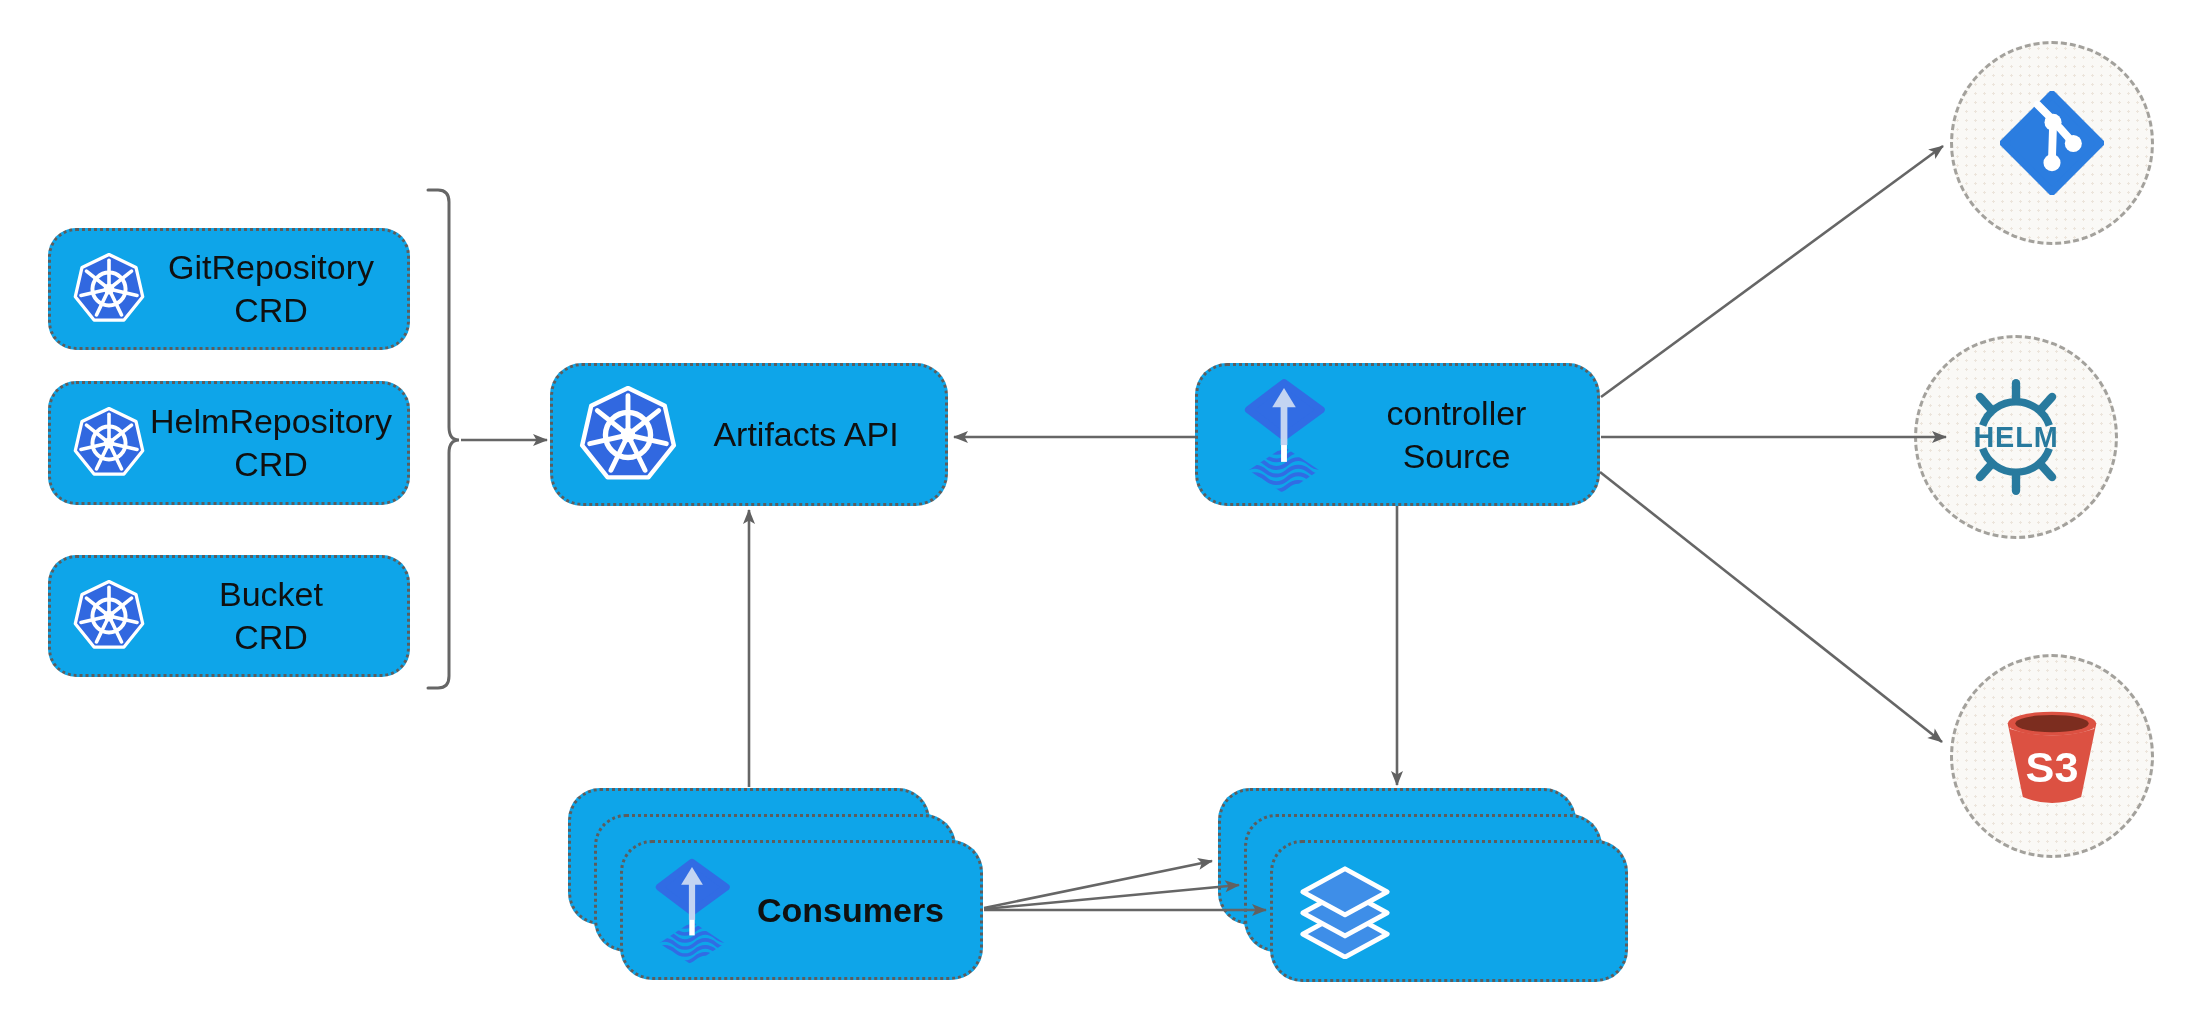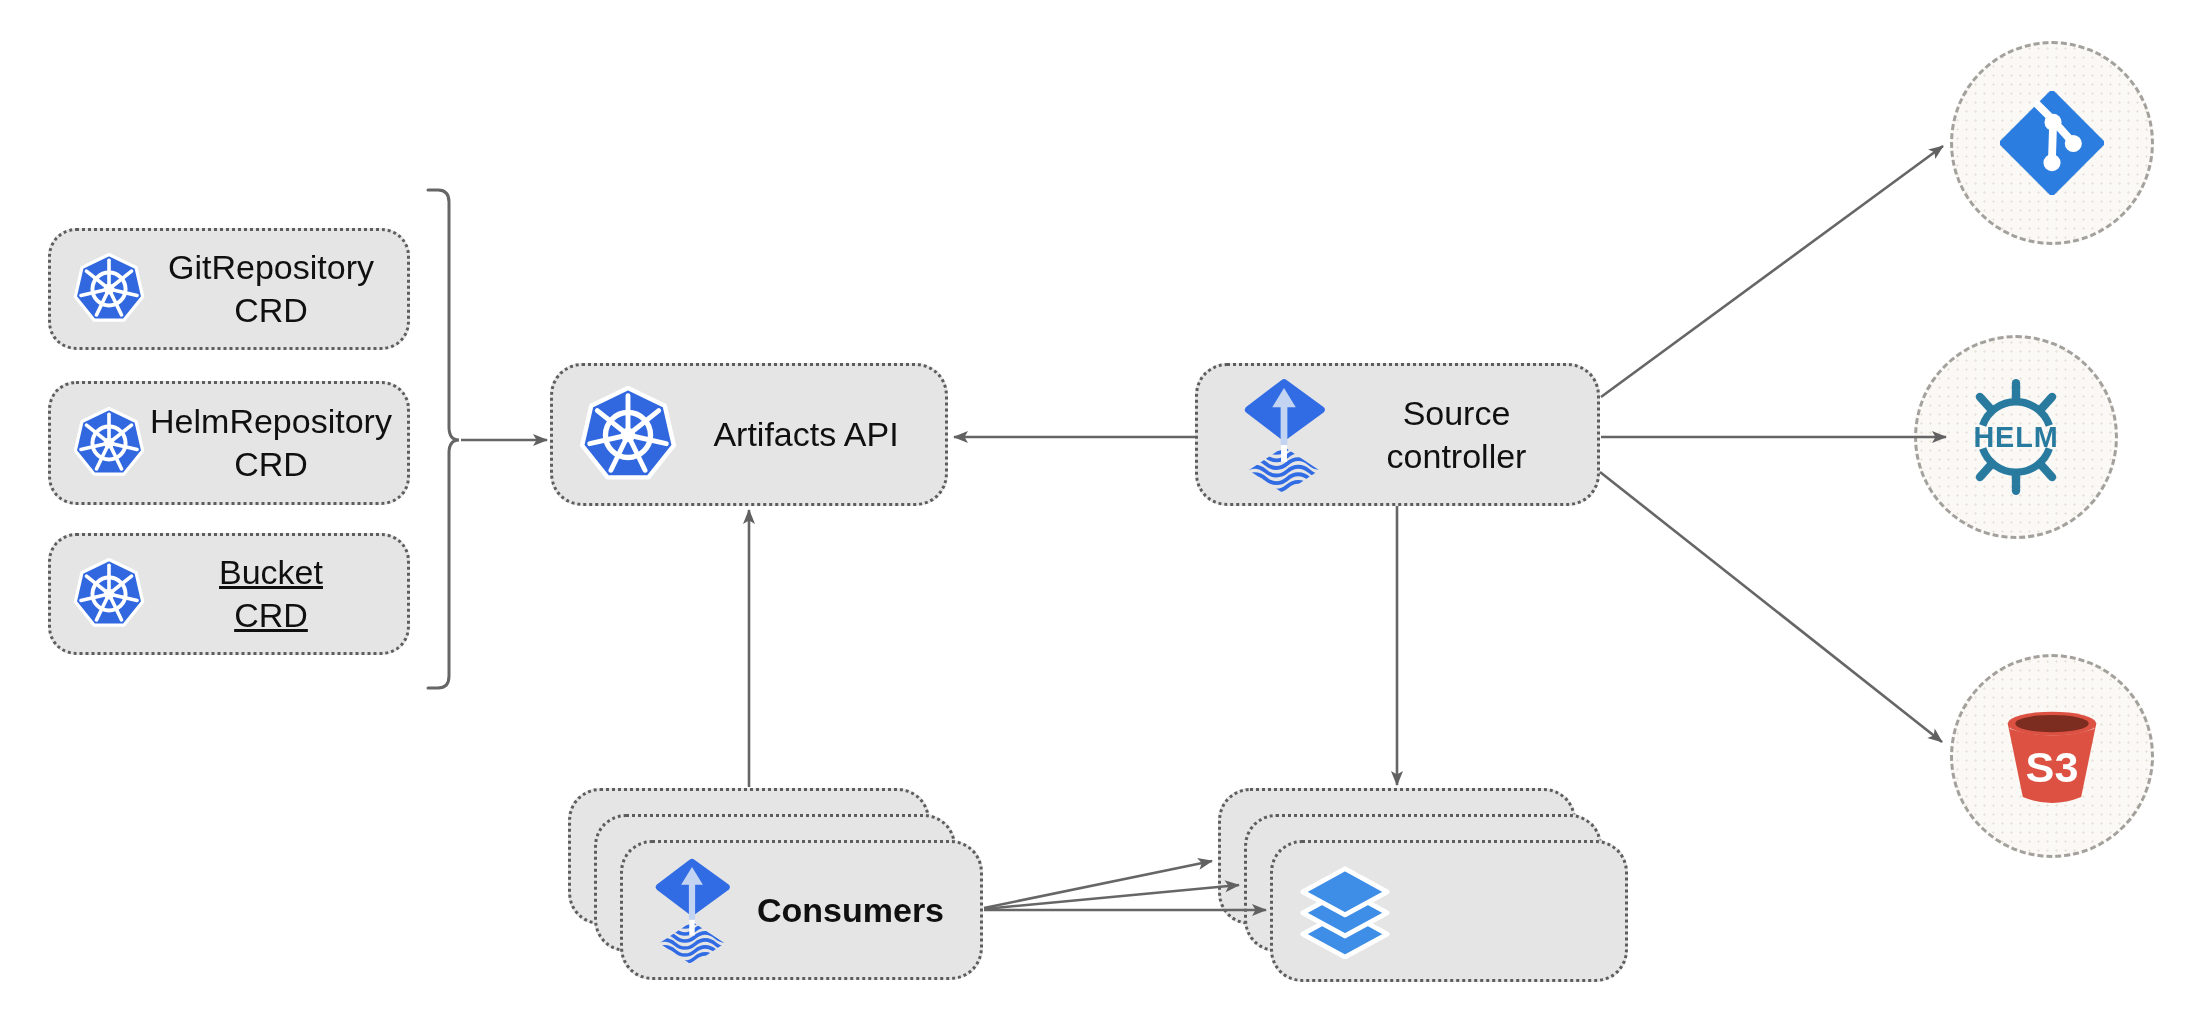--- a/index.html
+++ b/index.html
@@ -2,21 +2,21 @@
 <html><head>
 <meta charset="utf-8">
 <style>
   html,body{margin:0;padding:0;background:#ffffff;}
   .canvas{
     position:relative;width:2196px;height:1030px;background:#ffffff;overflow:hidden;
     font-family:"Liberation Sans", sans-serif;color:#101010;
   }
   
   .node{
-    position:absolute;box-sizing:border-box;background:#e5e5e5;
+    position:absolute;box-sizing:border-box;background:#0ea5e9;
     border:3px dotted #5d5d5d;border-radius:28px;
     display:flex;align-items:center;
   }
   .node.big{border-radius:32px;}
   .node .lbl{
     flex:1;text-align:center;font-size:34px;line-height:1.26;color:#101010;
     padding-right:10px;
   }
   .icon-wrap{flex:0 0 auto;display:flex;align-items:center;justify-content:center;}
   
@@ -111,21 +111,21 @@
       <svg width="72" height="72">
           <use href="#sym-k8s"></use>
         </svg>
     </span>
     <span class="lbl">
       <span style="display:block">HelmRepository</span>
       <span style="display:block">CRD</span>
     </span>
   </div>
 
-  <div class="node" style="left:48px;top:533px;width:362px;height:122px;text-decoration:underline;">
+  <div class="node" style="left:48px;top:555px;width:362px;height:122px;">
     <span class="icon-wrap" style="margin-left:22px;">
       <svg width="72" height="72">
           <use href="#sym-k8s"></use>
         </svg>
     </span>
     <span class="lbl">
       <span style="display:block">Bucket</span>
       <span style="display:block">CRD</span>
     </span>
   </div>
@@ -139,22 +139,22 @@
     <span class="lbl">Artifacts API</span>
   </div>
 
   <div class="node big" style="left:1195px;top:363px;width:405px;height:143px;">
     <span class="icon-wrap" style="margin-left:44px;">
       <svg width="84" height="118">
           <use href="#sym-flux"></use>
         </svg>
     </span>
     <span class="lbl">
+      <span style="display:block">controller</span>
       <span style="display:block">Source</span>
-      <span style="display:block">controller</span>
     </span>
   </div>
 
   <div class="node big" style="left:568px;top:788px;width:362px;height:137px;"></div>
   <div class="node big" style="left:594px;top:814px;width:362px;height:138px;"></div>
   <div class="node big" style="left:620px;top:840px;width:363px;height:140px;font-weight:bold;">
     <span class="icon-wrap" style="margin-left:30px;">
       <svg width="78" height="109">
           <use href="#sym-flux"></use>
         </svg>

